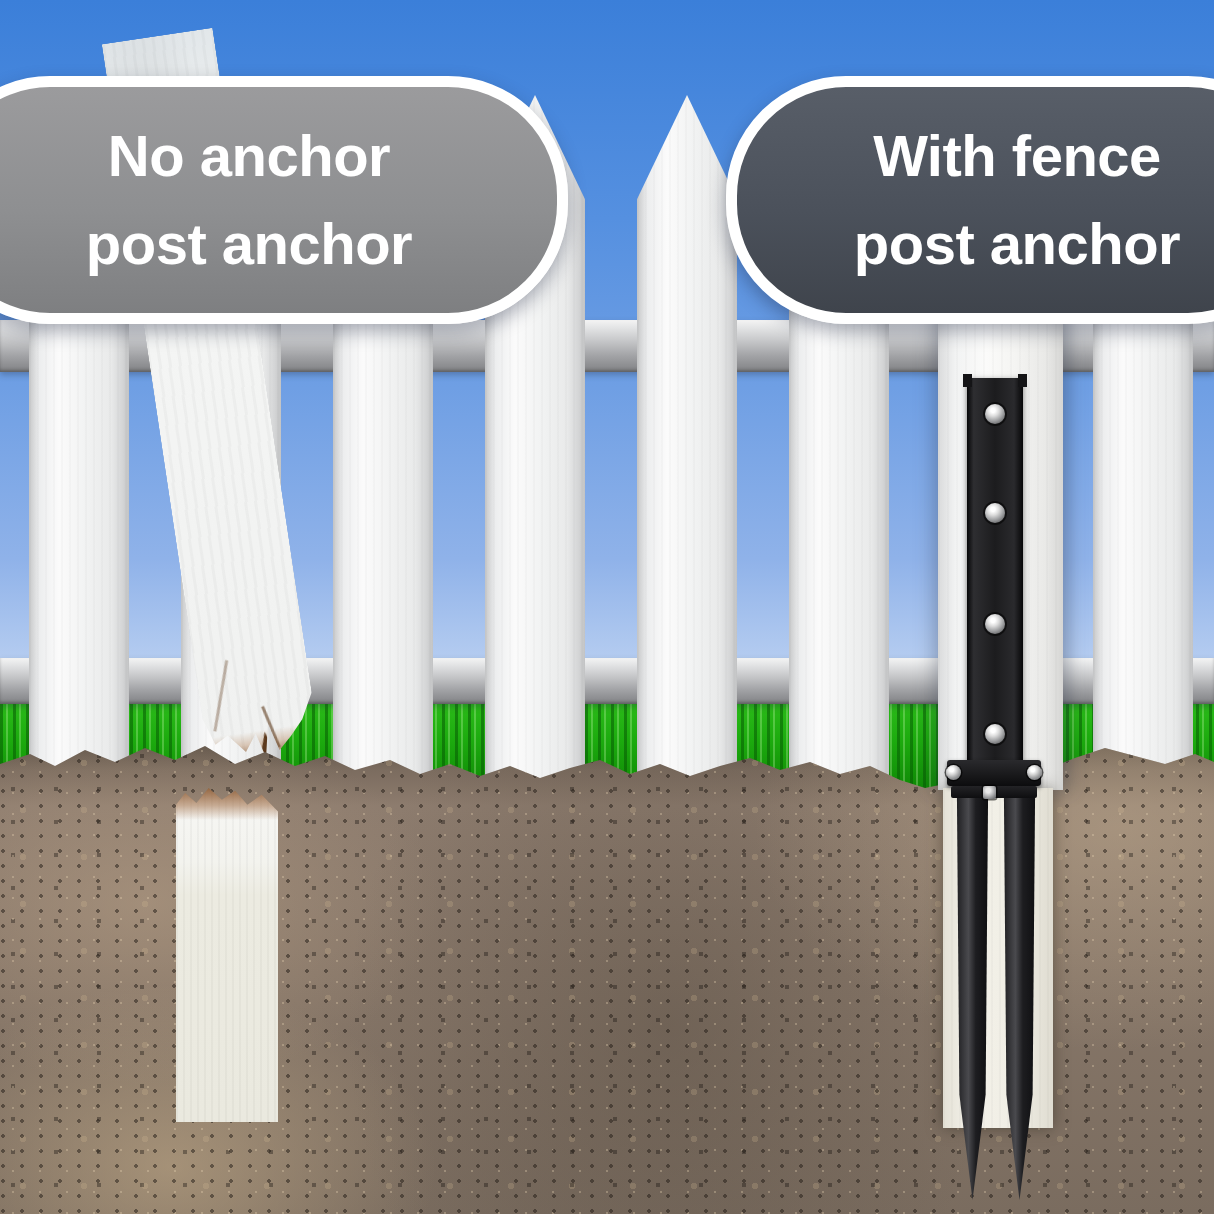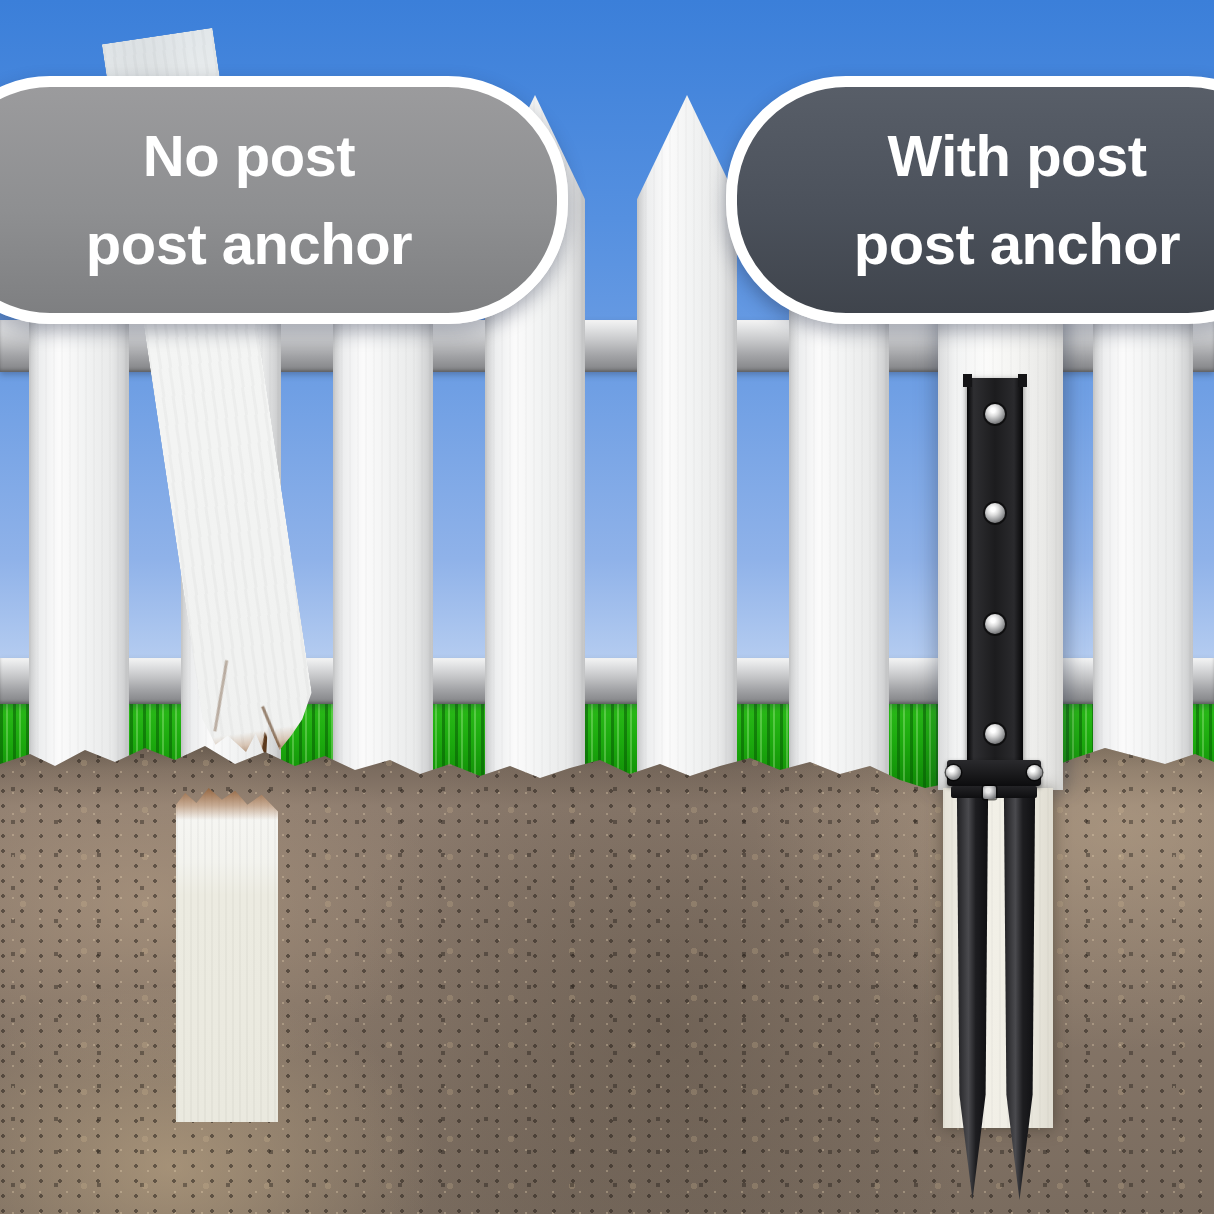--- a/index.html
+++ b/index.html
@@ -161,21 +161,21 @@
   <div class="abs bolt" style="left:985px;top:724px"></div>
   <div class="abs bracket-top"></div>
   <div class="abs bracket-bot"></div>
   <div class="abs hexbolt" style="left:946px;top:765px"></div>
   <div class="abs hexbolt" style="left:1027px;top:765px"></div>
   <div class="abs nut"></div>
   <div class="abs spike spike-left"></div>
   <div class="abs spike spike-right"></div>
 
   <div class="abs pill pill-left">
-    <div class="pill-line">No post</div>
+    <div class="pill-line">No anchor</div>
     <div class="pill-line">post anchor</div>
   </div>
   <div class="abs pill pill-right">
-    <div class="pill-line">With post</div>
+    <div class="pill-line">With fence</div>
     <div class="pill-line">post anchor</div>
   </div>
 
 </div>
 
 </body></html>

